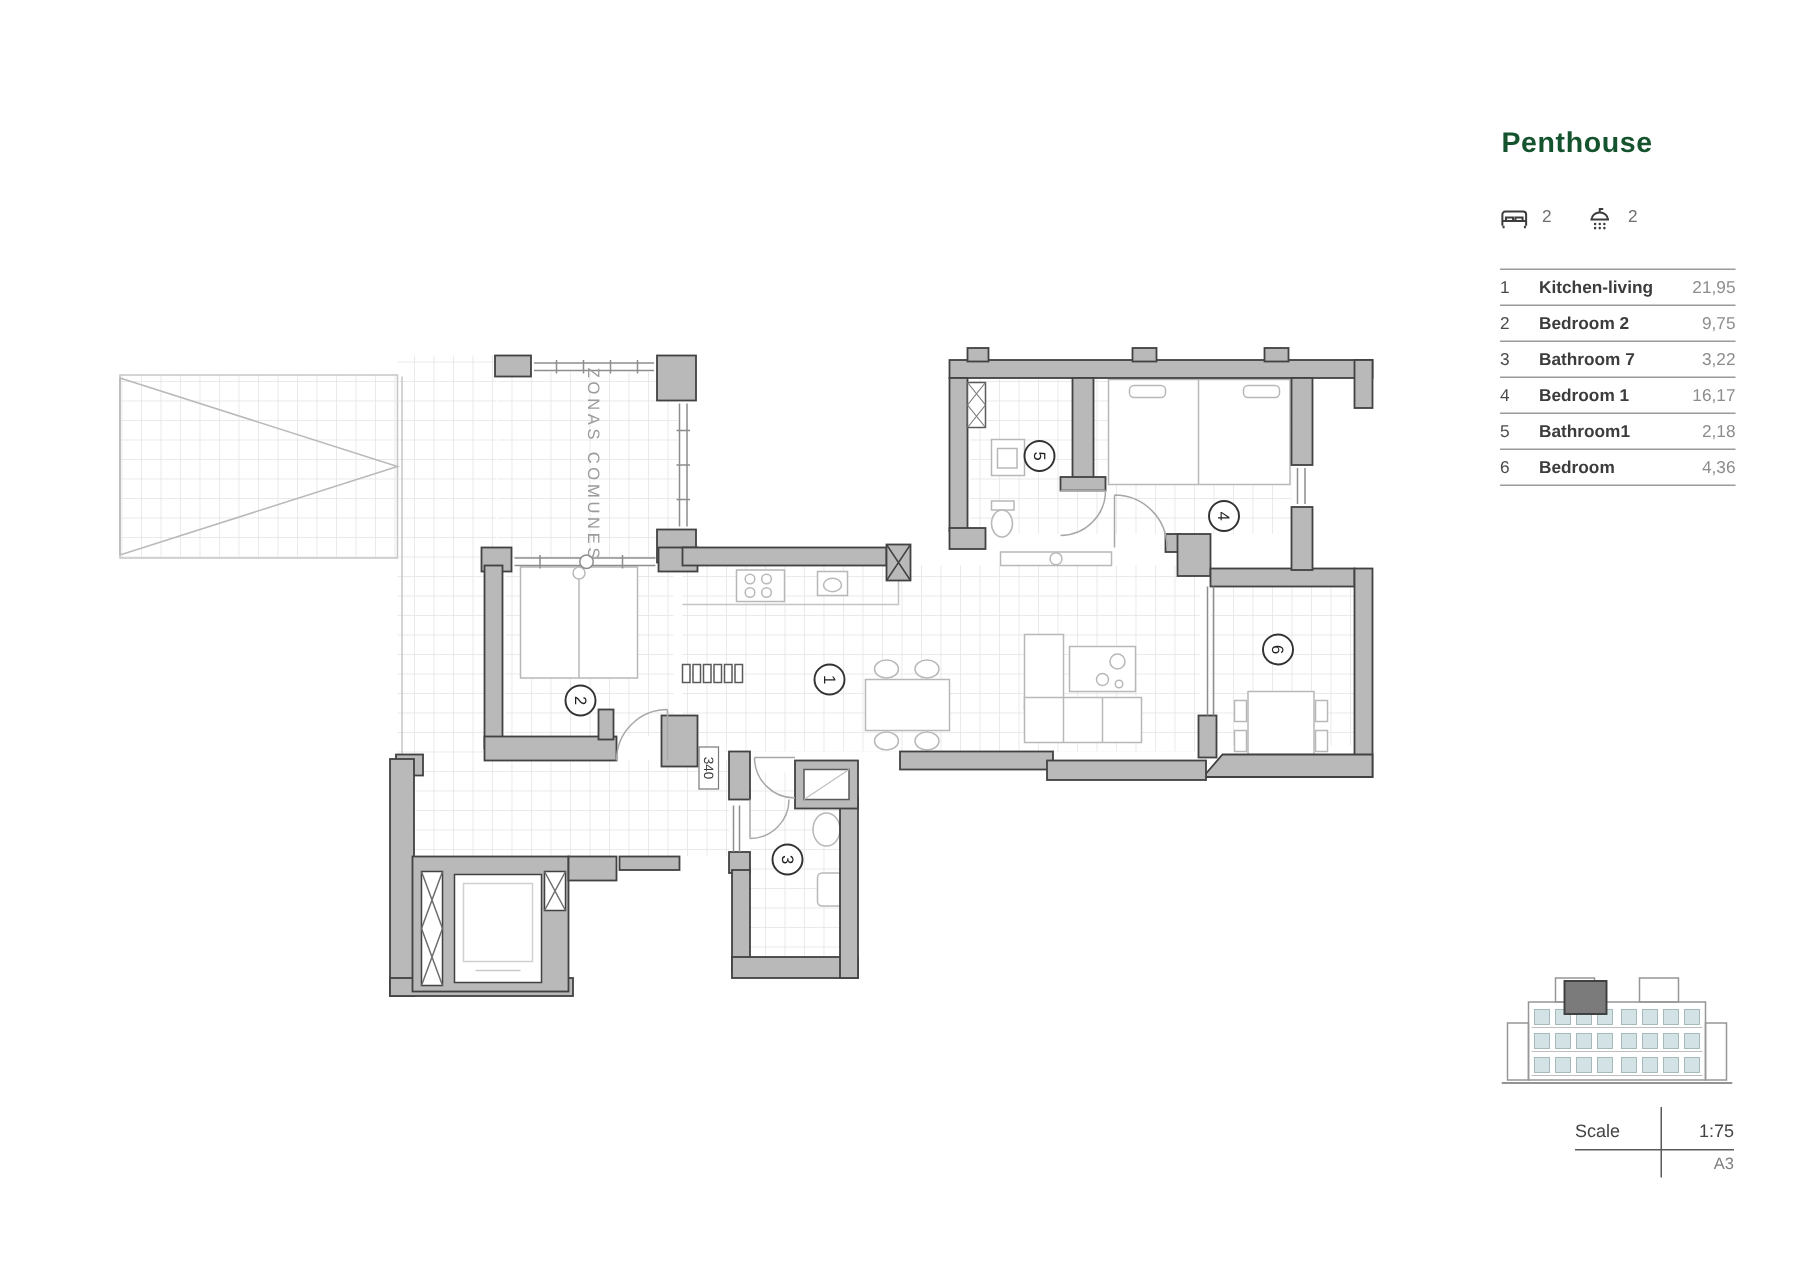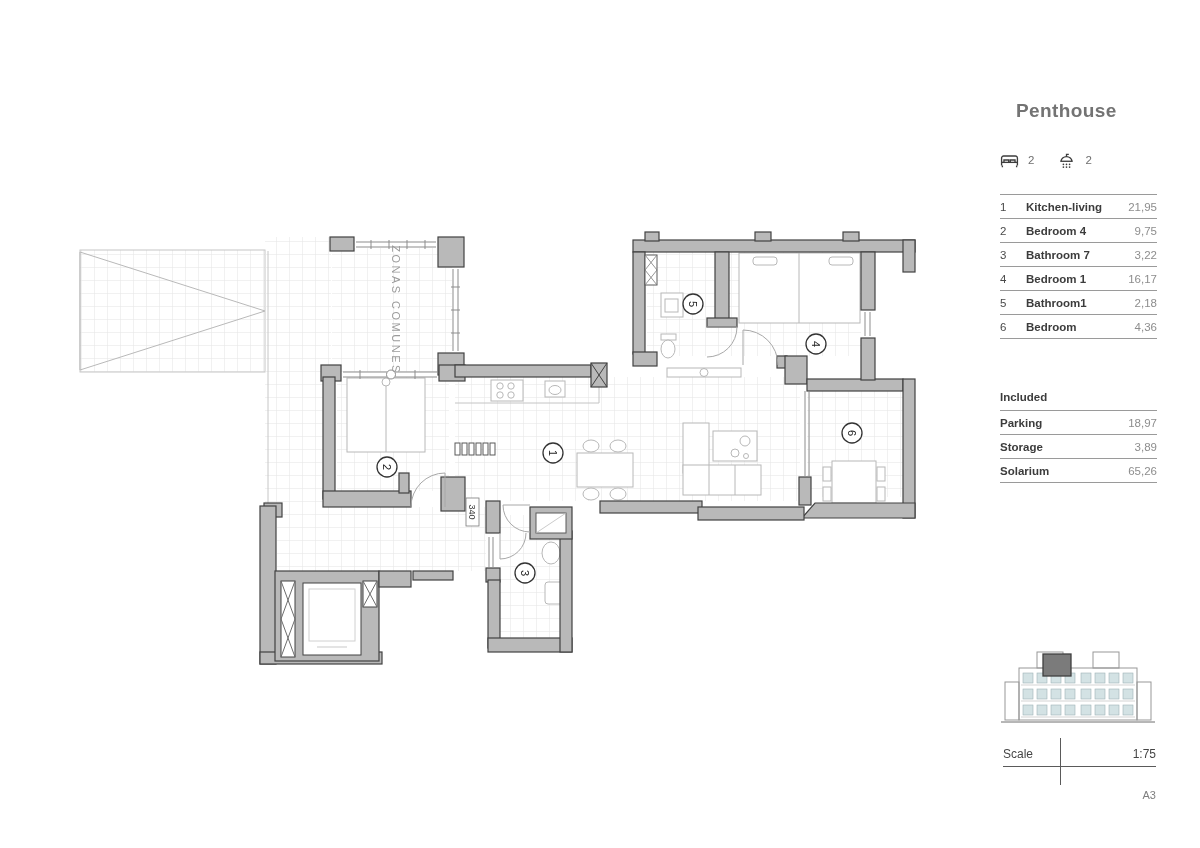--- a/index.html
+++ b/index.html
@@ -2,40 +2,40 @@
 <html><head>
 <meta charset="utf-8">
 <style>
   html,body{margin:0;padding:0;background:#ffffff;}
   .page{position:relative;width:1200px;height:848px;background:#fff;overflow:hidden;
         font-family:"Liberation Sans", sans-serif;color:#3d3d3d;}
   
   .plan{position:absolute;left:55px;top:215px;width:880px;height:460px;}
   
   .panel{position:absolute;left:1000px;top:84px;width:157px;}
-  .panel h1{margin:16px;font-size:19px;letter-spacing:.4px;color:#737373;font-weight:700;}
+  .panel h1{margin:1px;font-size:19px;letter-spacing:.4px;color:#14532d;font-weight:700;}
   .features{display:flex;align-items:center;gap:9px;margin-top:28px;height:20px;}
   .features svg{display:block;}
   .feat-count{font-size:11.5px;color:#6f6f6f;margin-right:14px;}
   .rooms{margin-top:24px;border-top:1px solid #9a9a9a;}
   .row{display:flex;align-items:center;height:23px;border-bottom:1px solid #9a9a9a;font-size:11.5px;}
   .r-num{width:26px;color:#4a4a4a;}
   .r-name{flex:1;font-weight:700;color:#3c3c3c;}
   .r-area{color:#8d8d8d;}
   .included{margin-top:52px;}
   .inc-head{font-size:11.5px;font-weight:700;color:#3c3c3c;padding-bottom:7px;border-bottom:1px solid #9a9a9a;}
   .inc-row .r-name{font-weight:700;}
   
   .thumb{position:absolute;left:1001px;top:640px;width:154px;height:90px;}
   
   .scalebox{position:absolute;left:1003px;top:742px;width:153px;}
   .scale-row{position:relative;display:flex;justify-content:space-between;align-items:center;
-             height:24px;border-bottom:1px solid #5a5a5a;font-size:12px;color:#454545;}
+             height:24px;border-bottom:1px solid #5a5a5a;font-size:12px;color:#454545;margin-left:47px;}
   .scale-vline{position:absolute;left:57px;top:-4px;width:1px;height:47px;background:#5a5a5a;}
-  .sheet{margin-top:22px;text-align:right;font-size:11px;color:#7f7f7f;}
+  .sheet{margin-top:3px;text-align:right;font-size:11px;color:#7f7f7f;}
 </style>
 </head>
 <body>
 
 <div class="page">
 
   <svg class="plan" viewBox="0 0 880 460" xmlns="http://www.w3.org/2000/svg">
     <defs>
       <pattern id="grid" width="13" height="13" patternUnits="userSpaceOnUse">
         <path d="M13 0H0V13" fill="none" stroke="#e4e4e4" stroke-width="1"></path>
@@ -287,21 +287,21 @@
     </div>
 
     <div class="rooms">
       <div class="row">
         <span class="r-num">1</span>
         <span class="r-name">Kitchen-living</span>
         <span class="r-area">21,95</span>
       </div>
       <div class="row">
         <span class="r-num">2</span>
-        <span class="r-name">Bedroom 4</span>
+        <span class="r-name">Bedroom 2</span>
         <span class="r-area">9,75</span>
       </div>
       <div class="row">
         <span class="r-num">3</span>
         <span class="r-name">Bathroom 7</span>
         <span class="r-area">3,22</span>
       </div>
       <div class="row">
         <span class="r-num">4</span>
         <span class="r-name">Bedroom 1</span>
@@ -312,35 +312,20 @@
         <span class="r-name">Bathroom1</span>
         <span class="r-area">2,18</span>
       </div>
       <div class="row">
         <span class="r-num">6</span>
         <span class="r-name">Bedroom</span>
         <span class="r-area">4,36</span>
       </div>
     </div>
 
-    <div class="included">
-      <div class="inc-head">Included</div>
-      <div class="row inc-row">
-        <span class="r-name">Parking</span>
-        <span class="r-area">18,97</span>
-      </div>
-      <div class="row inc-row">
-        <span class="r-name">Storage</span>
-        <span class="r-area">3,89</span>
-      </div>
-      <div class="row inc-row">
-        <span class="r-name">Solarium</span>
-        <span class="r-area">65,26</span>
-      </div>
-    </div>
   </aside>
 
   <svg class="thumb" viewBox="0 0 154 90" xmlns="http://www.w3.org/2000/svg">
     <g fill="none" stroke="#979797" stroke-width="1">
       <rect x="18" y="28" width="118" height="52"></rect>
       <rect x="4" y="42" width="14" height="38"></rect>
       <rect x="136" y="42" width="14" height="38"></rect>
       <rect x="36" y="12" width="26" height="16"></rect>
       <rect x="92" y="12" width="26" height="16"></rect>
     </g>

